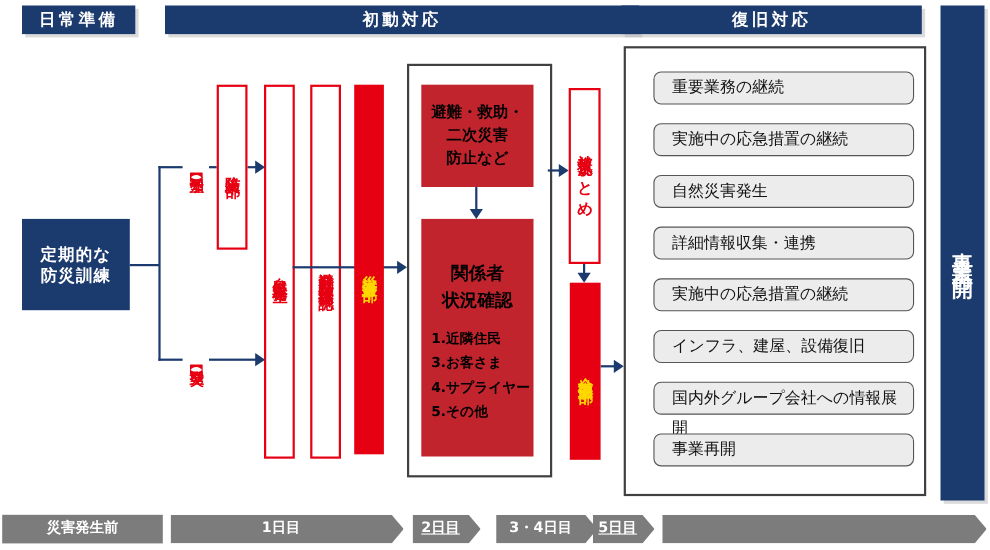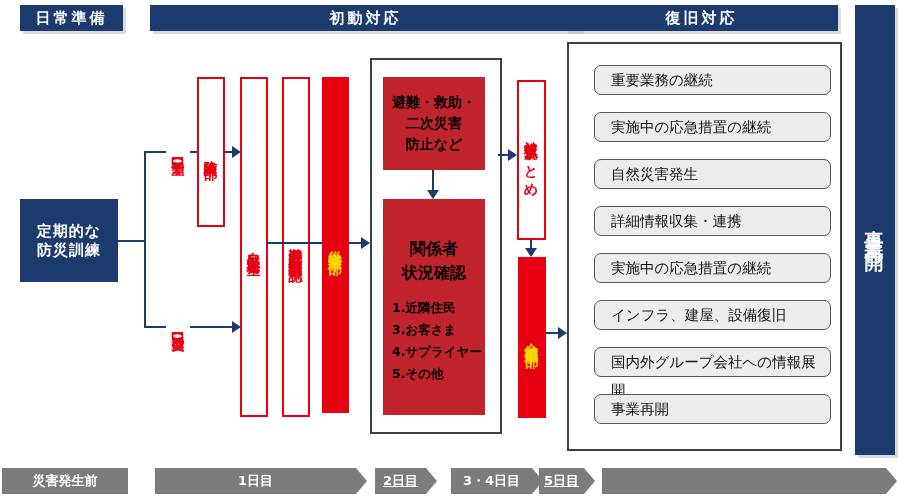--- a/index.html
+++ b/index.html
@@ -152,20 +152,20 @@
   <div class="frame" style="left:567px;top:42px;width:271px;height:405px;"></div>
   <div class="rec-item" style="top:65px;">重要業務の継続</div>
   <div class="rec-item" style="top:112px;">実施中の応急措置の継続</div>
   <div class="rec-item" style="top:159px;">自然災害発生</div>
   <div class="rec-item" style="top:206px;">詳細情報収集・連携</div>
   <div class="rec-item" style="top:253px;">実施中の応急措置の継続</div>
   <div class="rec-item" style="top:300px;">インフラ、建屋、設備復旧</div>
   <div class="rec-item" style="top:347px;">国内外グループ会社への情報展開</div>
   <div class="rec-item" style="top:394px;">事業再開</div>
 
-  <div class="tl" style="left:2px;width:126px;">災害発生前</div>
+  <div class="tl" style="left:2px;width:146px;">災害発生前</div>
   <div class="tl arrow" style="left:155px;width:212px;">1日目</div>
   <div class="tl arrow" style="left:375px;width:62px;text-decoration:underline;">2日目</div>
   <div class="tl arrow" style="left:451px;width:92px;">3・4日目</div>
   <div class="tl arrow" style="left:539px;width:56px;text-decoration:underline;">5日目</div>
   <div class="tl arrow" style="left:602px;width:295px;"></div>
 
 </div>
 
 </body></html>

